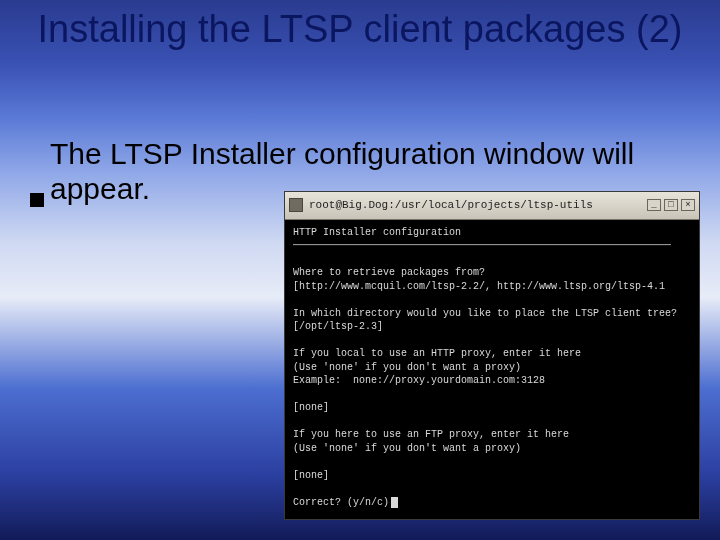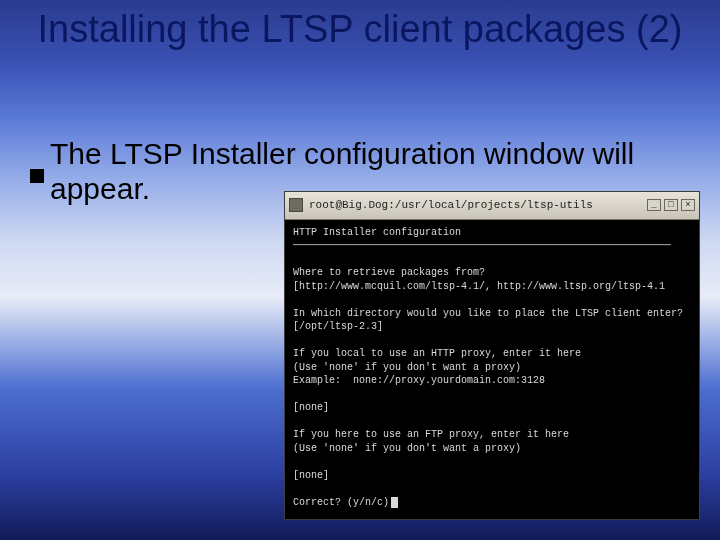--- a/index.html
+++ b/index.html
@@ -29,21 +29,21 @@
     line-height: 1.15;
     color: #0b1660;
     font-weight: 400;
   }
   .bullet-row {
     position: absolute;
     top: 136px;
     left: 30px;
     right: 30px;
     display: flex;
-    align-items: center;
+    align-items: flex-end;
   }
   .bullet-mark {
     width: 14px;
     height: 14px;
     background: #000;
     margin-top: 10px;
     margin-right: 6px;
     flex: 0 0 auto;
   }
   .bullet-text {
@@ -130,23 +130,23 @@
       <div class="tb-btns">
         <div class="tb-btn">_</div>
         <div class="tb-btn">□</div>
         <div class="tb-btn">×</div>
       </div>
     </div>
     <div class="console"><span>HTTP Installer configuration</span>
 <span class="hr">───────────────────────────────────────────────────────────────</span>
 
 <span>Where to retrieve packages from?</span>
-<span>[http://www.mcquil.com/ltsp-4.1/, http://www.ltsp.org/ltsp-4.1</span>
+<span>[http://www.mcquil.com/ltsp-2.2/, http://www.ltsp.org/ltsp-4.1</span>
 
-<span>In which directory would you like to place the LTSP client enter?</span>
+<span>In which directory would you like to place the LTSP client tree?</span>
 <span>[/opt/ltsp-2.3]</span>
 
 <span>If you local to use an HTTP proxy, enter it here</span>
 <span>(Use 'none' if you don't want a proxy)</span>
 <span>Example:  none://proxy.yourdomain.com:3128</span>
 
 <span>[none]</span>
 
 <span>If you here to use an FTP proxy, enter it here</span>
 <span>(Use 'none' if you don't want a proxy)</span>

